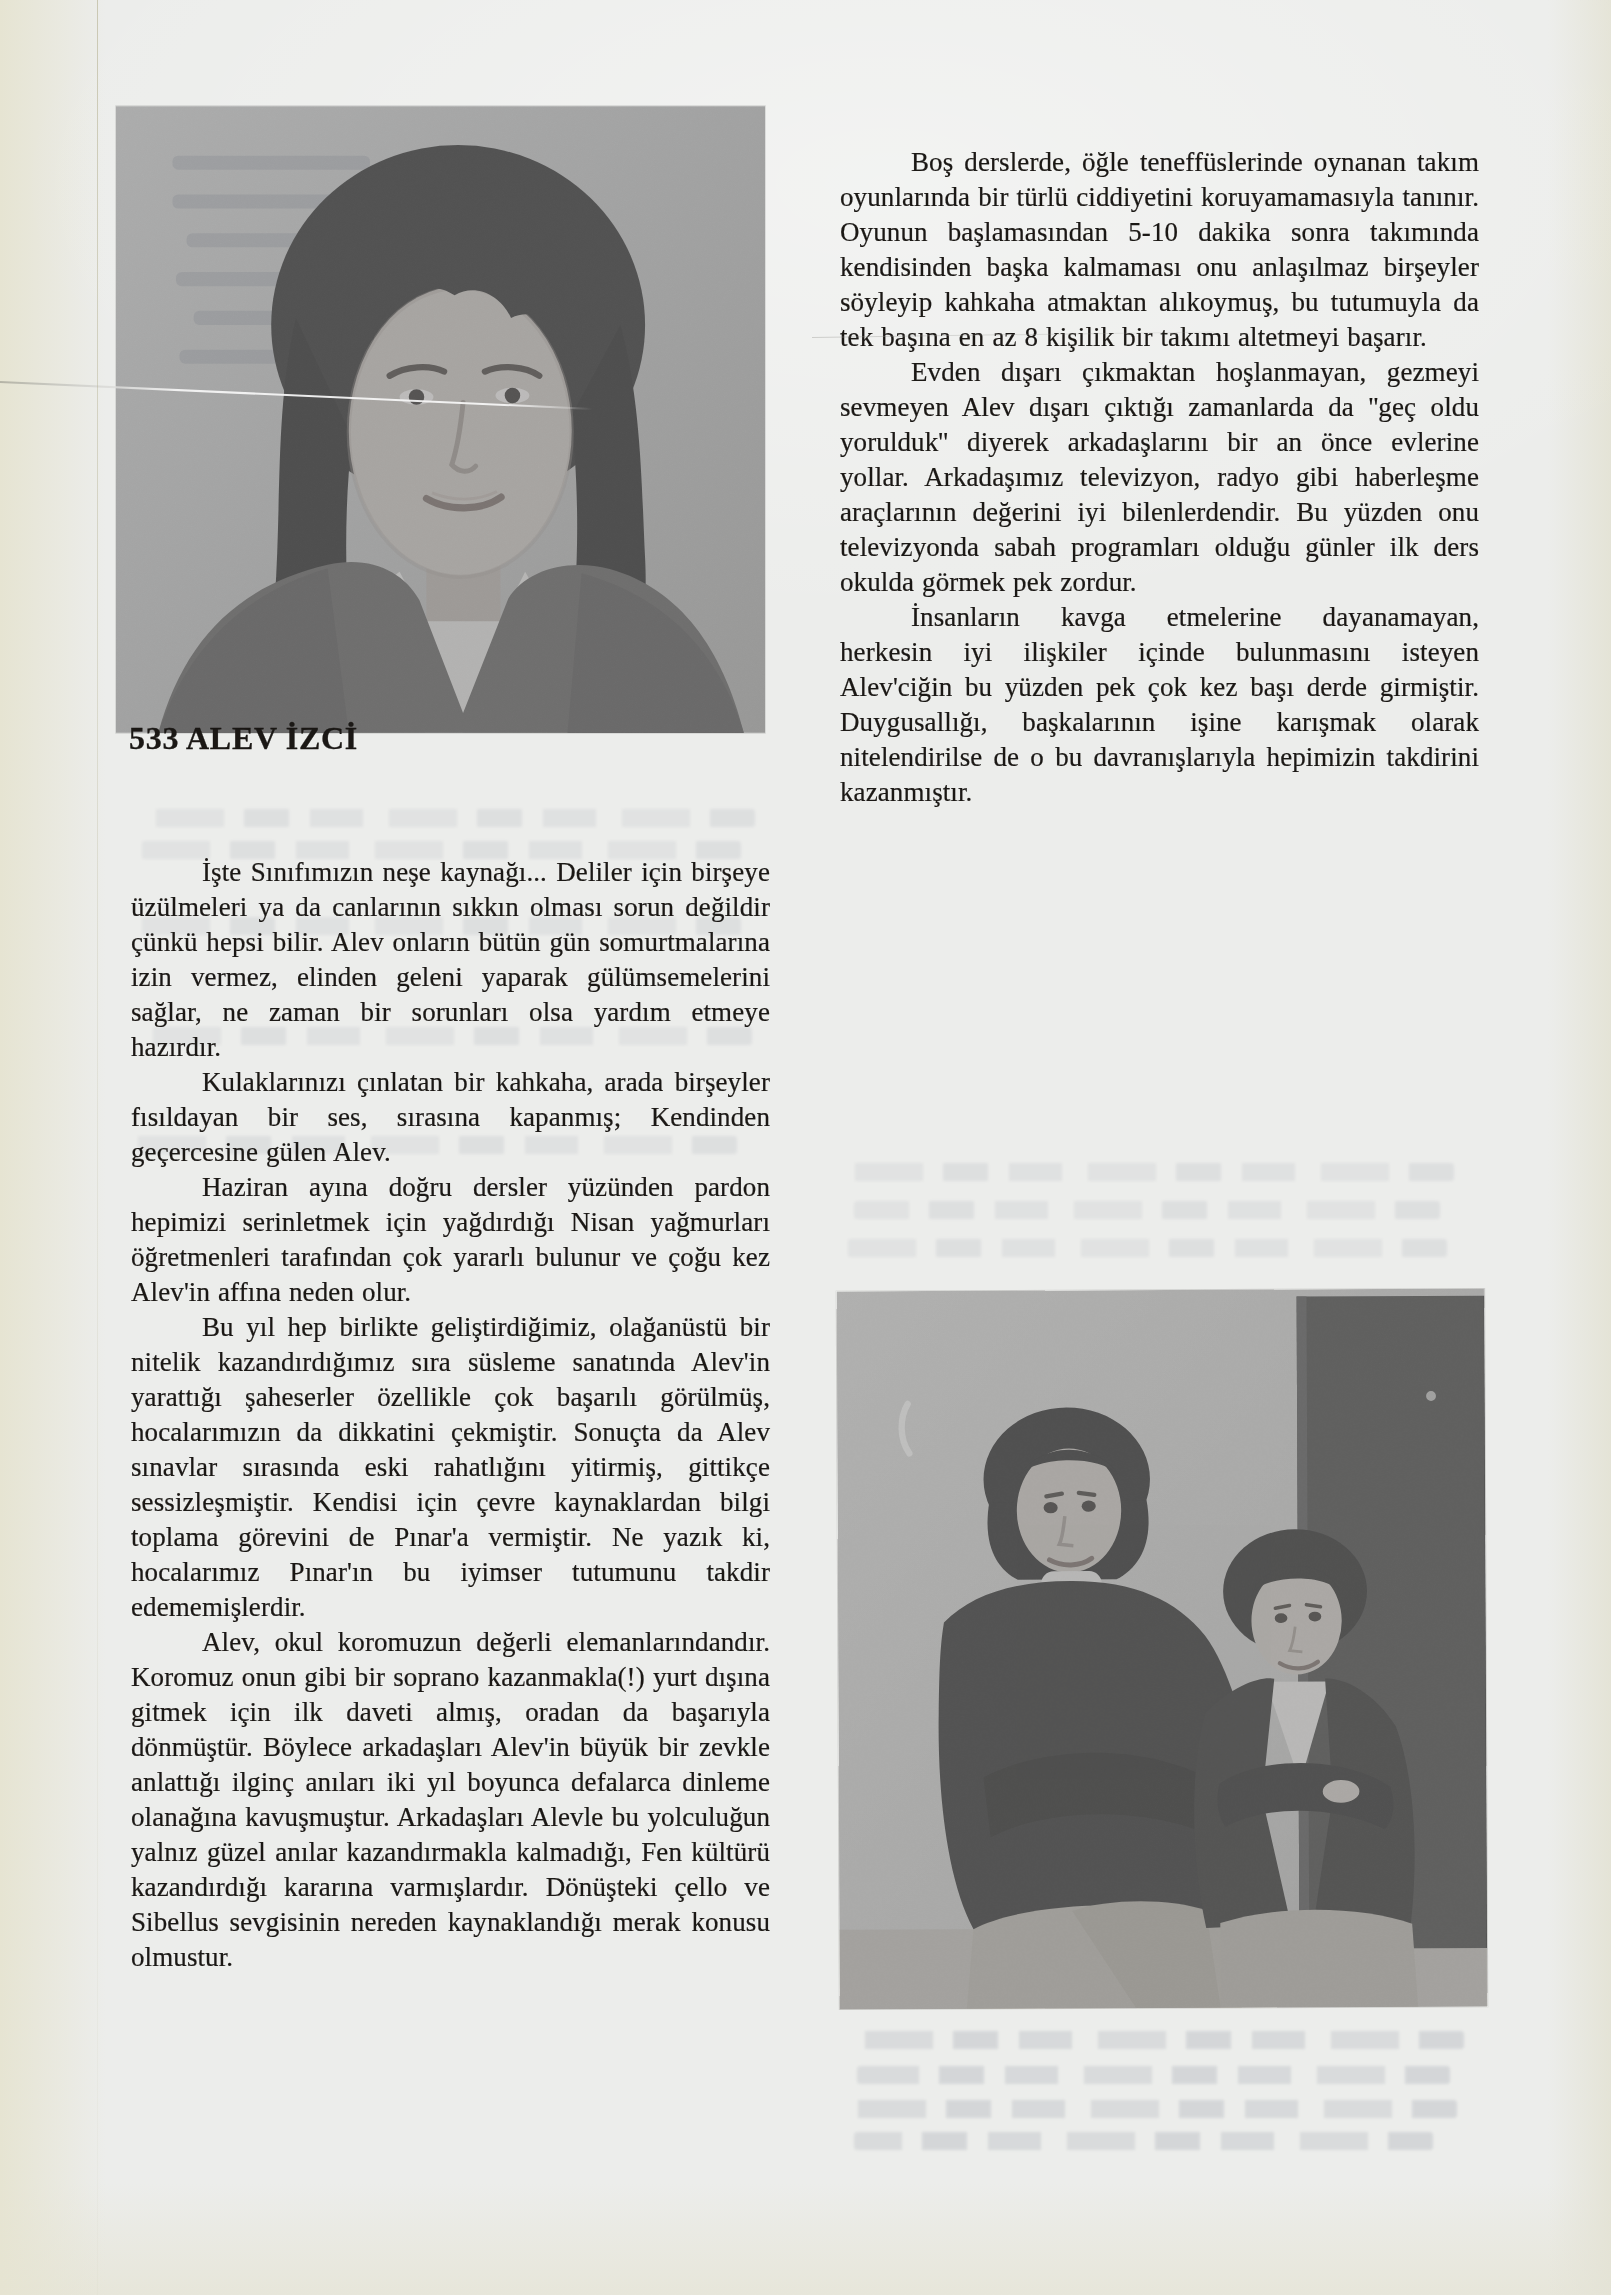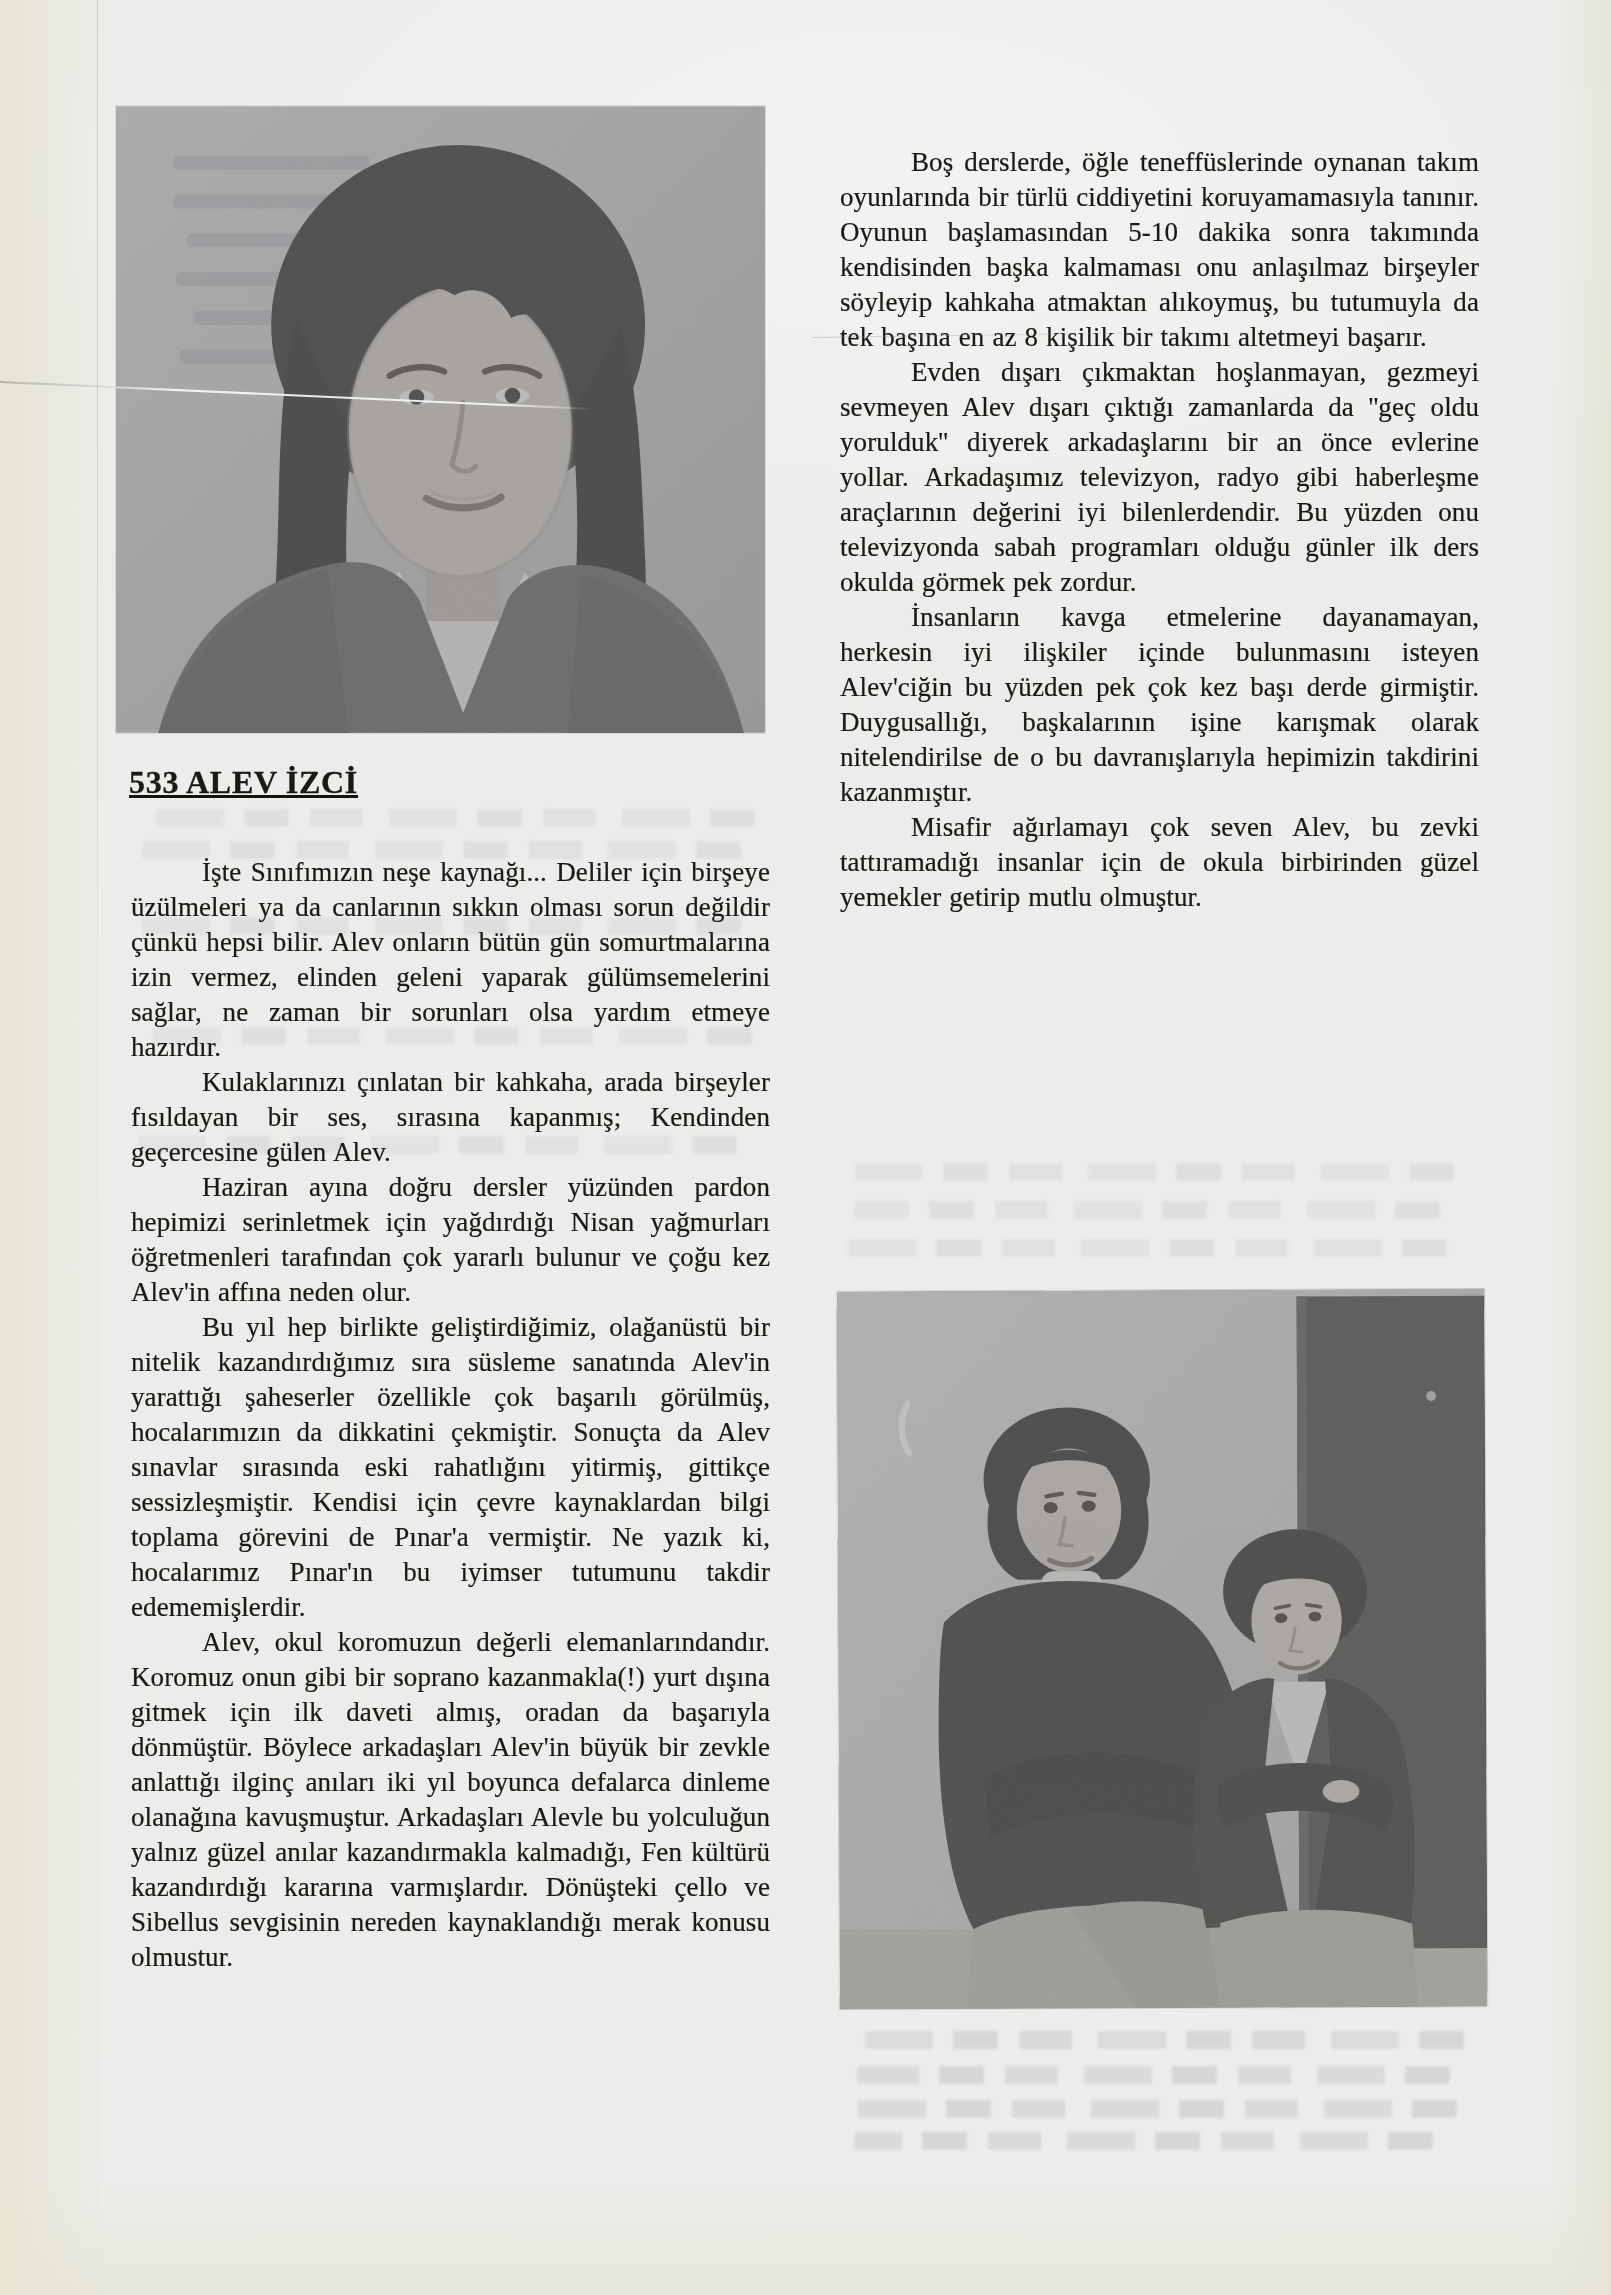--- a/index.html
+++ b/index.html
@@ -26,25 +26,24 @@
     line-height:35px;
     text-align:justify;
     text-indent:71px;
     letter-spacing:0.1px;
     word-spacing:1.1px;
     -webkit-text-stroke:0.2px #1b1815;
   }
   .left-col{left:131px;top:855px;}
   .right-col{left:840px;top:145px;}
   .heading{
-    position:absolute;left:129px;top:764px;z-index:3;
+    position:absolute;left:129px;top:720px;z-index:3;
     font-size:32px;font-weight:bold;letter-spacing:0.7px;
     -webkit-text-stroke:0.3px #151310;
     white-space:nowrap;
-    text-decoration:underline;
   }
   
   .photo{position:absolute;z-index:2;box-shadow:0 0 0 0.7px rgba(120,120,115,0.25);}
   .photo svg{display:block;}
   .portrait{left:116px;top:106px;width:649px;height:627px;}
   .groupphoto{left:838px;top:1290px;width:648px;height:718px;transform:rotate(-0.25deg);}
   
   .ghost{
     position:absolute;height:18.3px;z-index:1;
     filter:blur(1.8px);
@@ -161,21 +160,20 @@
     <p>Kulaklarınızı çınlatan bir kahkaha, arada birşeyler fısıldayan bir ses, sırasına kapanmış; Kendinden geçercesine gülen Alev.</p>
     <p>Haziran ayına doğru dersler yüzünden pardon hepimizi serinletmek için yağdırdığı Nisan yağmurları öğretmenleri tarafından çok yararlı bulunur ve çoğu kez Alev'in affına neden olur.</p>
     <p>Bu yıl hep birlikte geliştirdiğimiz, olağanüstü bir nitelik kazandırdığımız sıra süsleme sanatında Alev'in yarattığı şaheserler özellikle çok başarılı görülmüş, hocalarımızın da dikkatini çekmiştir. Sonuçta da Alev sınavlar sırasında eski rahatlığını yitirmiş, gittikçe sessizleşmiştir. Kendisi için çevre kaynaklardan bilgi toplama görevini de Pınar'a vermiştir. Ne yazık ki, hocalarımız Pınar'ın bu iyimser tutumunu takdir edememişlerdir.</p>
     <p>Alev, okul koromuzun değerli elemanlarındandır. Koromuz onun gibi bir soprano kazanmakla(!) yurt dışına gitmek için ilk daveti almış, oradan da başarıyla dönmüştür. Böylece arkadaşları Alev'in büyük bir zevkle anlattığı ilginç anıları iki yıl boyunca defalarca dinleme olanağına kavuşmuştur. Arkadaşları  Alevle bu yolculuğun yalnız güzel anılar kazandırmakla kalmadığı, Fen kültürü kazandırdığı kararına varmışlardır. Dönüşteki çello ve Sibellus sevgisinin nereden kaynaklandığı merak konusu olmustur.</p>
   </div>
 
   <div class="col right-col">
     <p>Boş derslerde, öğle teneffüslerinde oynanan takım oyunlarında bir türlü ciddiyetini koruyamamasıyla tanınır. Oyunun başlamasından 5-10 dakika sonra takımında kendisinden başka kalmaması onu anlaşılmaz birşeyler söyleyip kahkaha atmaktan alıkoymuş, bu tutumuyla da tek başına en az 8 kişilik bir takımı altetmeyi başarır.</p>
     <p>Evden dışarı çıkmaktan hoşlanmayan, gezmeyi sevmeyen Alev dışarı çıktığı zamanlarda da ''geç oldu yorulduk'' diyerek arkadaşlarını bir an önce evlerine yollar. Arkadaşımız televizyon, radyo gibi haberleşme araçlarının değerini iyi bilenlerdendir. Bu yüzden onu televizyonda sabah programları olduğu günler ilk ders okulda görmek pek zordur.</p>
     <p>İnsanların kavga etmelerine dayanamayan, herkesin iyi ilişkiler içinde bulunmasını isteyen Alev'ciğin bu yüzden pek çok kez başı derde girmiştir. Duygusallığı, başkalarının işine karışmak olarak nitelendirilse de o bu davranışlarıyla hepimizin takdirini kazanmıştır.</p>
-    <p>Misafir ağırlamayı çok seven Alev, bu zevki tattıramadığı insanlar için de okula birbirinden güzel yemekler getirip mutlu olmuştur.</p>
   </div>
 
   <div class="ghost faint" style="left:847px;top:1163px;width:607px;"></div>
   <div class="ghost faint" style="left:854px;top:1201px;width:586px;"></div>
   <div class="ghost faint" style="left:847px;top:1239px;width:600px;"></div>
 
   <div class="photo groupphoto">
     <svg viewBox="0 0 918 1018" width="648" height="718" xmlns="http://www.w3.org/2000/svg">
       <defs>
         <linearGradient id="wall" x1="0" y1="0" x2="1" y2="1">

